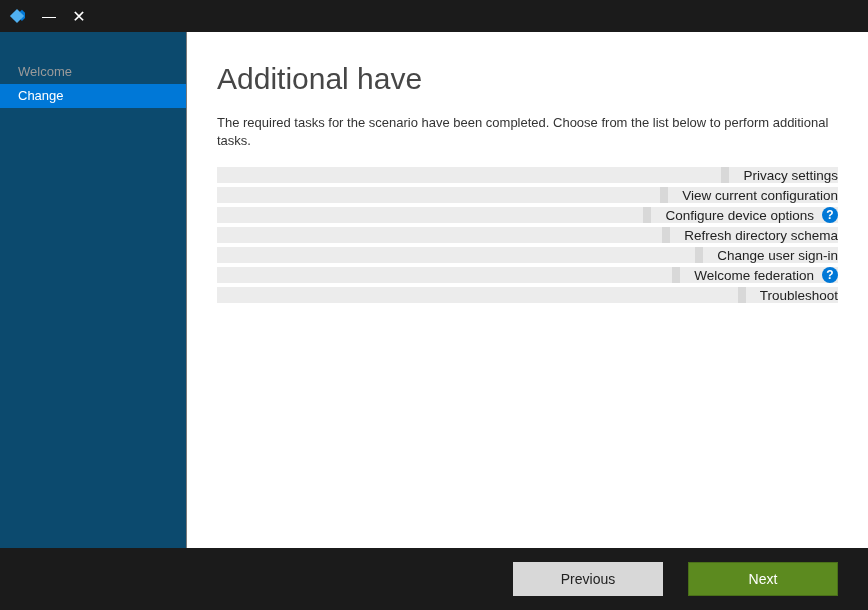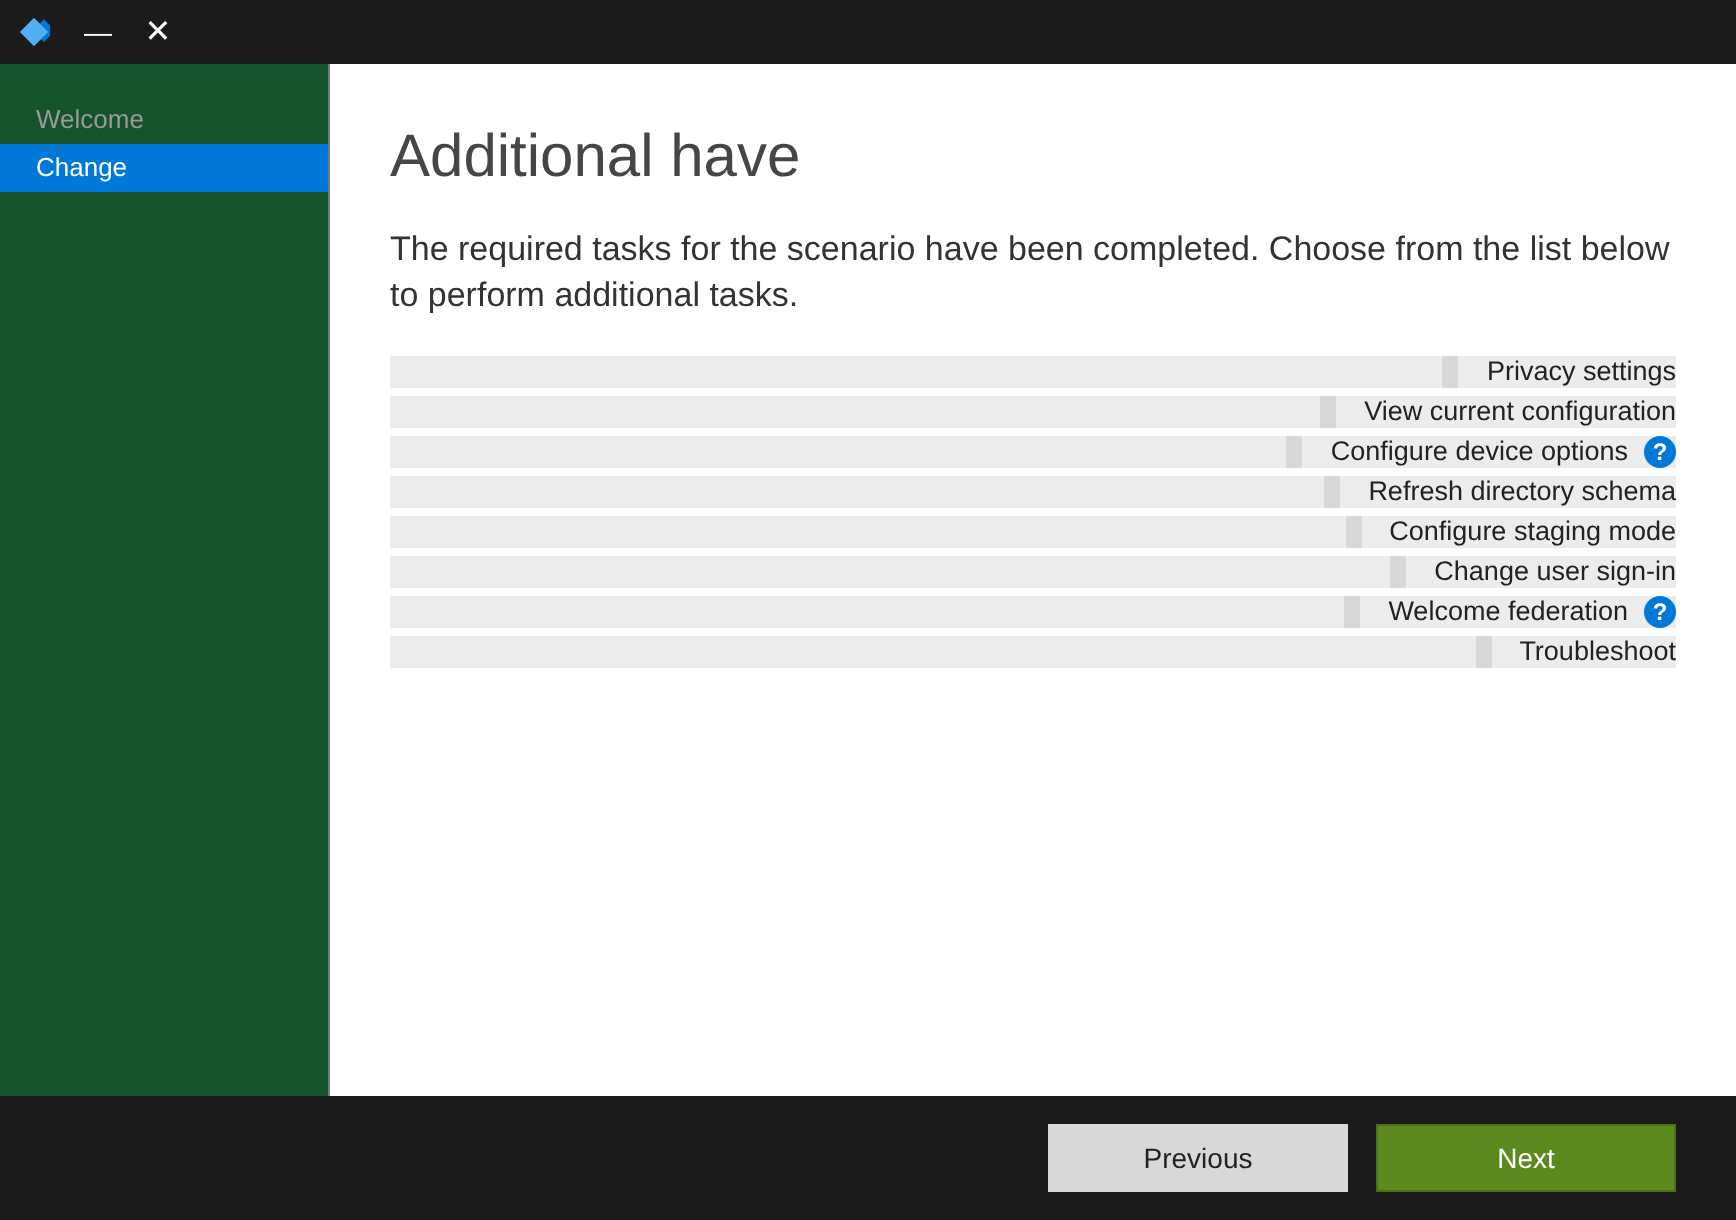--- a/index.html
+++ b/index.html
@@ -2,34 +2,34 @@
 <html><head>
 <meta charset="utf-8">
 <style>
   * { box-sizing: border-box; margin: 0; padding: 0; }
   html, body { width: 868px; height: 610px; font-family: "Segoe UI", Arial, sans-serif; overflow: hidden; background: #fff; }
   .titlebar { height: 32px; background: #1b1b1b; color: #fff; display: flex; align-items: center; padding: 0 8px; }
   .titlebar .logo { width: 18px; height: 18px; margin-right: 8px; display:flex; align-items:center; justify-content:center; }
   .titlebar .title { font-size: 13px; flex: 1; }
   .titlebar .win-btn { width: 30px; text-align: center; font-size: 14px; cursor: pointer; color:#fff; }
   .body { display: flex; height: 516px; }
-  .sidebar { width: 165px; border-right: 1px solid #7a7a7a; padding-top: 16px; background:#14532d; }
+  .sidebar { width: 187px; border-right: 1px solid #7a7a7a; padding-top: 28px; background:#0c4a6e; }
   .sidebar-item { height: 24px; line-height: 24px; padding-left: 18px; font-size: 13px; cursor: pointer; }
   .sidebar-item.dim { color: #9a9a9a; }
   .sidebar-item.active { background: #0078d7; color: #fff; }
   .main { flex: 1; padding: 30px 30px 0 30px; }
   .main h1 { font-size: 30px; font-weight: 300; color: #464646; margin-bottom: 18px; }
-  .main .desc { font-size: 17px; color: #333; margin-bottom: 18px; line-height: 1.35; }
+  .main .desc { font-size: 13px; color: #333; margin-bottom: 18px; line-height: 1.35; }
   .task { height: 16px; display: flex; align-items: center; background: #ececec; margin-bottom: 4px; cursor: pointer; position: relative; justify-content: flex-end; }
   .task .accent { width: 8px; height: 100%; background: #d8d8d8; margin-right: 14px; }
   .task.selected { background: #c1c1c1; }
   .task.selected .accent { background: #0078d7; }
   .task .label { font-size: 13.5px; color: #222; }
   .help { width: 16px; height: 16px; border-radius: 50%; background: #0078d7; color: #fff; font-size: 12px; font-weight: bold; display: inline-flex; align-items: center; justify-content: center; margin-left: 8px; }
-  .footer { height: 62px; background: #1b1b1b; display: flex; align-items: center; justify-content: flex-end; padding-right: 30px; gap: 14px; }
+  .footer { height: 62px; background: #1b1b1b; display: flex; align-items: center; justify-content: flex-end; padding-right: 30px; gap: 25px; }
   .btn { width: 150px; height: 34px; font-size: 14px; border: none; cursor: pointer; }
   .btn.secondary { background: #d8d8d8; color: #222; }
   .btn.primary { background: #5c8a1f; color: #fff; border:1px solid #4a6f19; }
 </style>
 </head>
 <body>
 
 <div class="titlebar">
   <span class="logo">
     <svg width="16" height="16" viewBox="0 0 16 16">
@@ -62,24 +62,20 @@
           <div class="accent"></div>
           <span class="label">Configure device options</span>
           <span class="help">?</span>
         </div>
         <div class="task">
           <div class="accent"></div>
           <span class="label">Refresh directory schema</span>
         </div>
         <div class="task">
           <div class="accent"></div>
-          <span class="label">Configure staging mode</span>
-        </div>
-        <div class="task">
-          <div class="accent"></div>
           <span class="label">Change user sign-in</span>
         </div>
         <div class="task">
           <div class="accent"></div>
           <span class="label">Welcome federation</span>
           <span class="help">?</span>
         </div>
         <div class="task">
           <div class="accent"></div>
           <span class="label">Troubleshoot</span>

